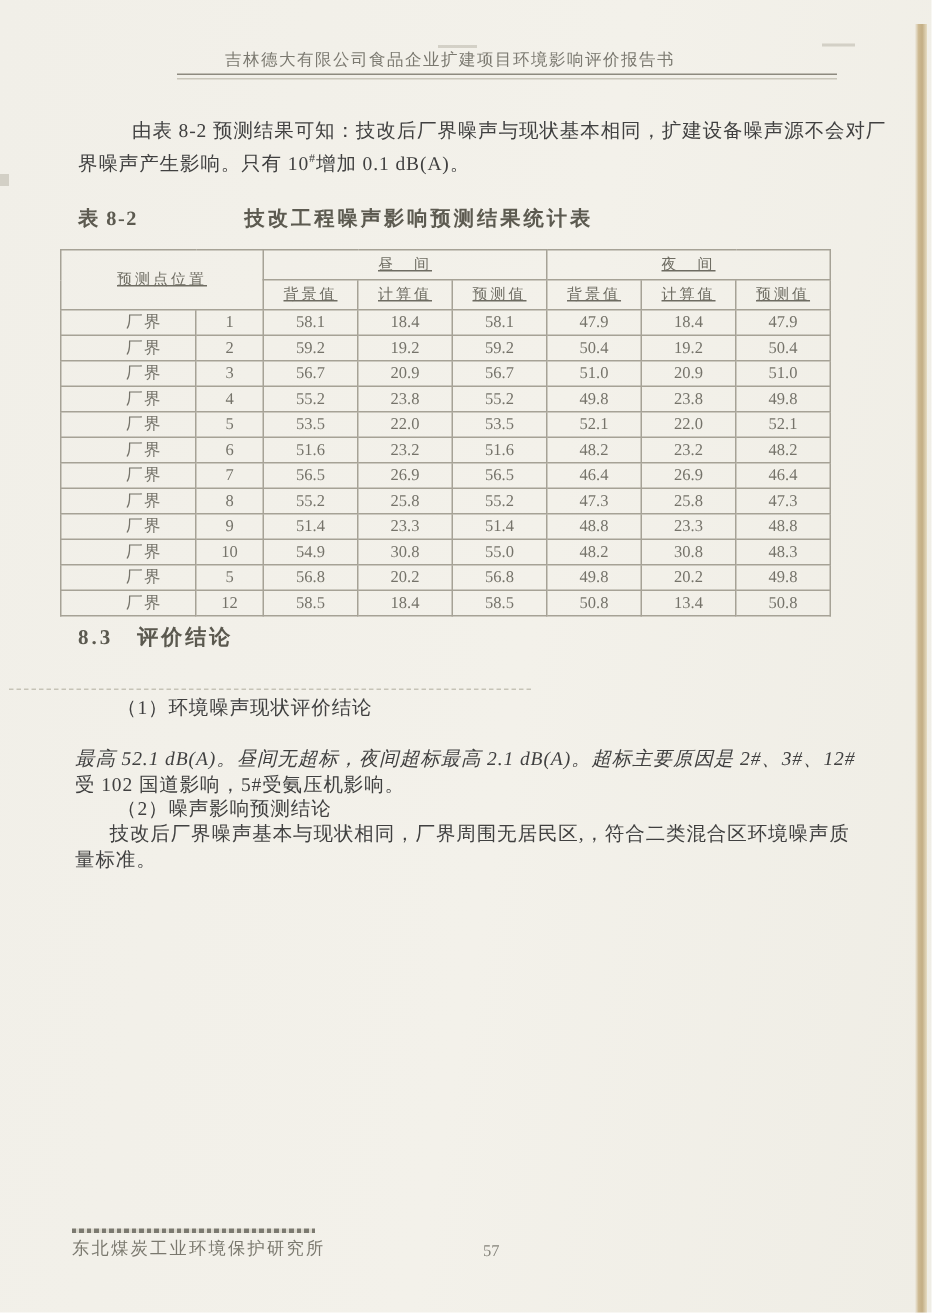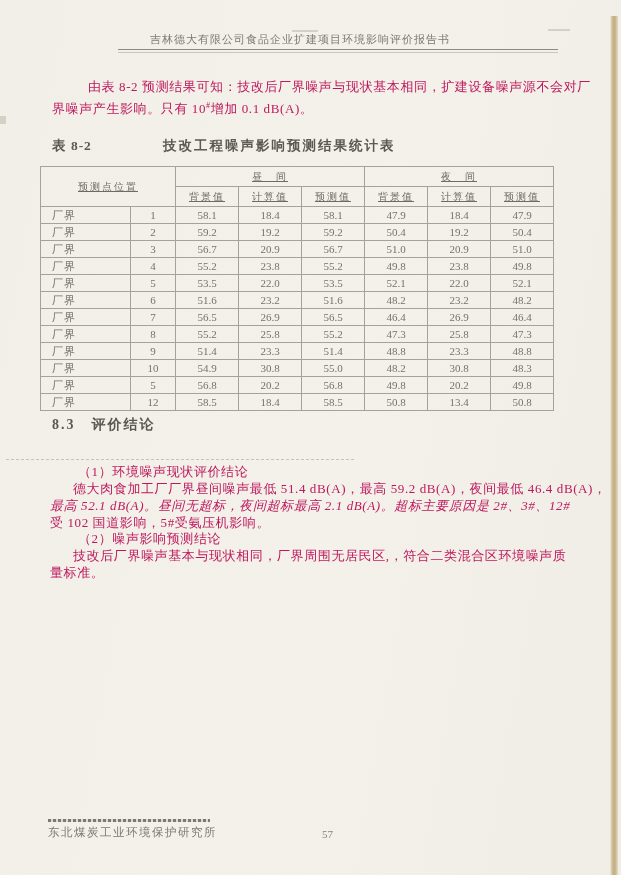--- a/index.html
+++ b/index.html
@@ -20,39 +20,39 @@
   
   .header-text{
     position:absolute;top:16px;left:0;width:600px;text-align:center;
     font-size:11px;letter-spacing:1px;color:#7b7970;
   }
   .header-rule{
     position:absolute;top:33px;left:118px;width:440px;height:2px;
     border-top:1px solid #8d8a7f;border-bottom:1px solid #c9c6ba;
   }
 
-  .line{position:absolute;white-space:nowrap;font-size:13px;letter-spacing:.6px;color:#be185d;}
+  .line{position:absolute;white-space:nowrap;font-size:13px;letter-spacing:.6px;color:#404040;}
   sup{font-size:8px;vertical-align:super;}
 
   
   .tbl-caption-label{position:absolute;top:121px;left:52px;font-size:13.5px;font-weight:bold;color:#5c5a50;letter-spacing:1px;}
   .tbl-caption-title{position:absolute;top:121px;left:163px;font-size:13.5px;font-weight:bold;color:#5c5a50;letter-spacing:2px;}
 
   
   table.noise{
     position:absolute;top:150px;left:40px;width:513px;
     border-collapse:collapse;table-layout:fixed;
     font-size:11px;color:#75736a;
   }
   table.noise th,table.noise td{
     border:1px solid #a6a296;font-weight:normal;text-align:center;
     padding:0;height:16px;line-height:16px;overflow:hidden;
   }
   table.noise thead th{height:19px;line-height:19px;color:#6e6c62;letter-spacing:2px;font-size:10px;text-decoration:underline;}
-  table.noise td.loc{text-align:left;padding-left:11px;letter-spacing:1px;}
+  table.noise td.loc{text-align:center;padding-left:21px;letter-spacing:1px;}
 
   
   .section-heading{
     position:absolute;top:400px;left:52px;font-size:14px;font-weight:bold;
     color:#5b594f;letter-spacing:2px;
   }
   .dashed-rule{
     position:absolute;top:443px;left:6px;width:348px;height:0;
     border-top:1px dashed #c2bfb2;opacity:.9;
   }
@@ -232,21 +232,20 @@
           <td>13.4</td>
           <td>50.8</td>
         </tr>
       </tbody>
   </table>
 
   <div class="section-heading">8.3　评价结论</div>
   <div class="dashed-rule"></div>
 
   <div class="line" style="top:447px;left:78px;">（1）环境噪声现状评价结论</div>
-  <div class="line" style="top:464px;left:73px;">德大肉食加工厂厂界昼间噪声最低 51.4 dB(A)，最高 59.2 dB(A)，夜间最低 46.4 dB(A)，</div>
   <div class="line" style="top:481px;left:50px;font-style:italic;">最高 52.1  dB(A)。昼间无超标，夜间超标最高 2.1  dB(A)。超标主要原因是 2#、3#、12#</div>
   <div class="line" style="top:498px;left:50px;">受 102 国道影响，5#受氨压机影响。</div>
   <div class="line" style="top:514px;left:78px;">（2）噪声影响预测结论</div>
   <div class="line" style="top:531px;left:73px;">技改后厂界噪声基本与现状相同，厂界周围无居民区,，符合二类混合区环境噪声质</div>
   <div class="line" style="top:548px;left:50px;">量标准。</div>
 
   <div class="footer-hatch"></div>
   <div class="footer-org">东北煤炭工业环境保护研究所</div>
   <div class="footer-page">57</div>
 

